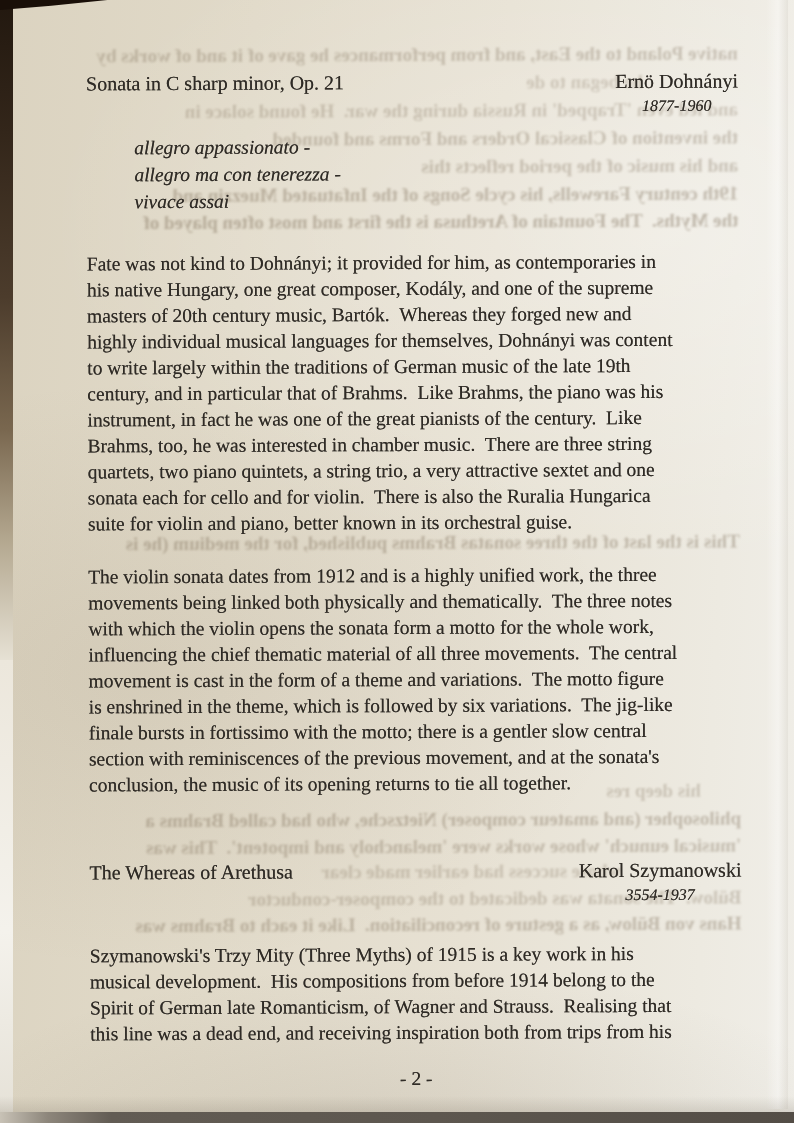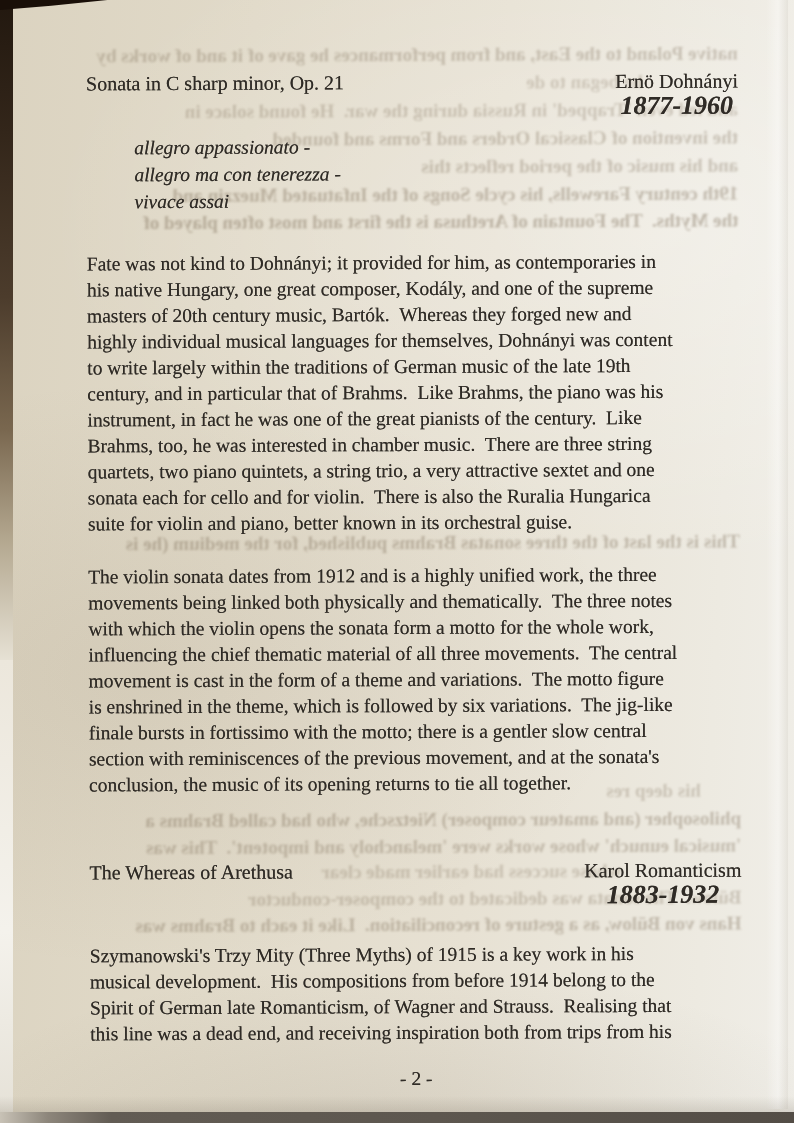--- a/index.html
+++ b/index.html
@@ -60,21 +60,21 @@
   .content{
     position:absolute;left:88px;right:54px;top:0;
     transform:rotate(-0.25deg);transform-origin:50% 50%;
     color:#2f2b26;
     text-shadow:0 0 0.6px rgba(47,43,38,0.75);
   }
   .work-header{display:flex;justify-content:space-between;align-items:flex-start;}
   .work-title{font-size:20px;line-height:25px;white-space:pre;}
   .byline{text-align:center;}
   .composer{font-size:20px;line-height:25px;white-space:pre;}
-  .dates{font-size:26px;line-height:24px;font-style:italic;font-weight:bold;white-space:pre;}
+  .dates{font-size:16px;line-height:24px;font-style:italic;font-weight:normal;white-space:pre;}
   .movements{margin:14px 0 0 48px;font-style:italic;font-size:19.5px;line-height:27px;}
   .para{font-size:19.5px;line-height:26px;}
   .line{white-space:pre;}
   .header-1{margin-top:70px;}
   .para-1{margin-top:36px;}
   .para-2{margin-top:27px;}
   .header-2{margin-top:62px;}
   .para-3{margin-top:34px;}
   .page-number{margin-top:22px;text-align:center;font-size:19.5px;white-space:pre;}
 </style>
@@ -140,22 +140,22 @@
           <div class="line">finale bursts in fortissimo with the motto; there is a gentler slow central</div>
           <div class="line">section with reminiscences of the previous movement, and at the sonata's</div>
           <div class="line">conclusion, the music of its opening returns to tie all together.</div>
         </div>
     </div>
 
     <div>
       <div class="work-header header-2">
         <div class="work-title">The Whereas of Arethusa</div>
         <div class="byline">
-          <div class="composer">Karol Romanticism</div>
-          <div class="dates">1883-1932</div>
+          <div class="composer">Karol Szymanowski</div>
+          <div class="dates">3554-1937</div>
         </div>
       </div>
       <div class="para para-3">
           <div class="line">Szymanowski's Trzy Mity (Three Myths) of 1915 is a key work in his</div>
           <div class="line">musical development.  His compositions from before 1914 belong to the</div>
           <div class="line">Spirit of German late Romanticism, of Wagner and Strauss.  Realising that</div>
           <div class="line">this line was a dead end, and receiving inspiration both from trips from his</div>
         </div>
     </div>
 

